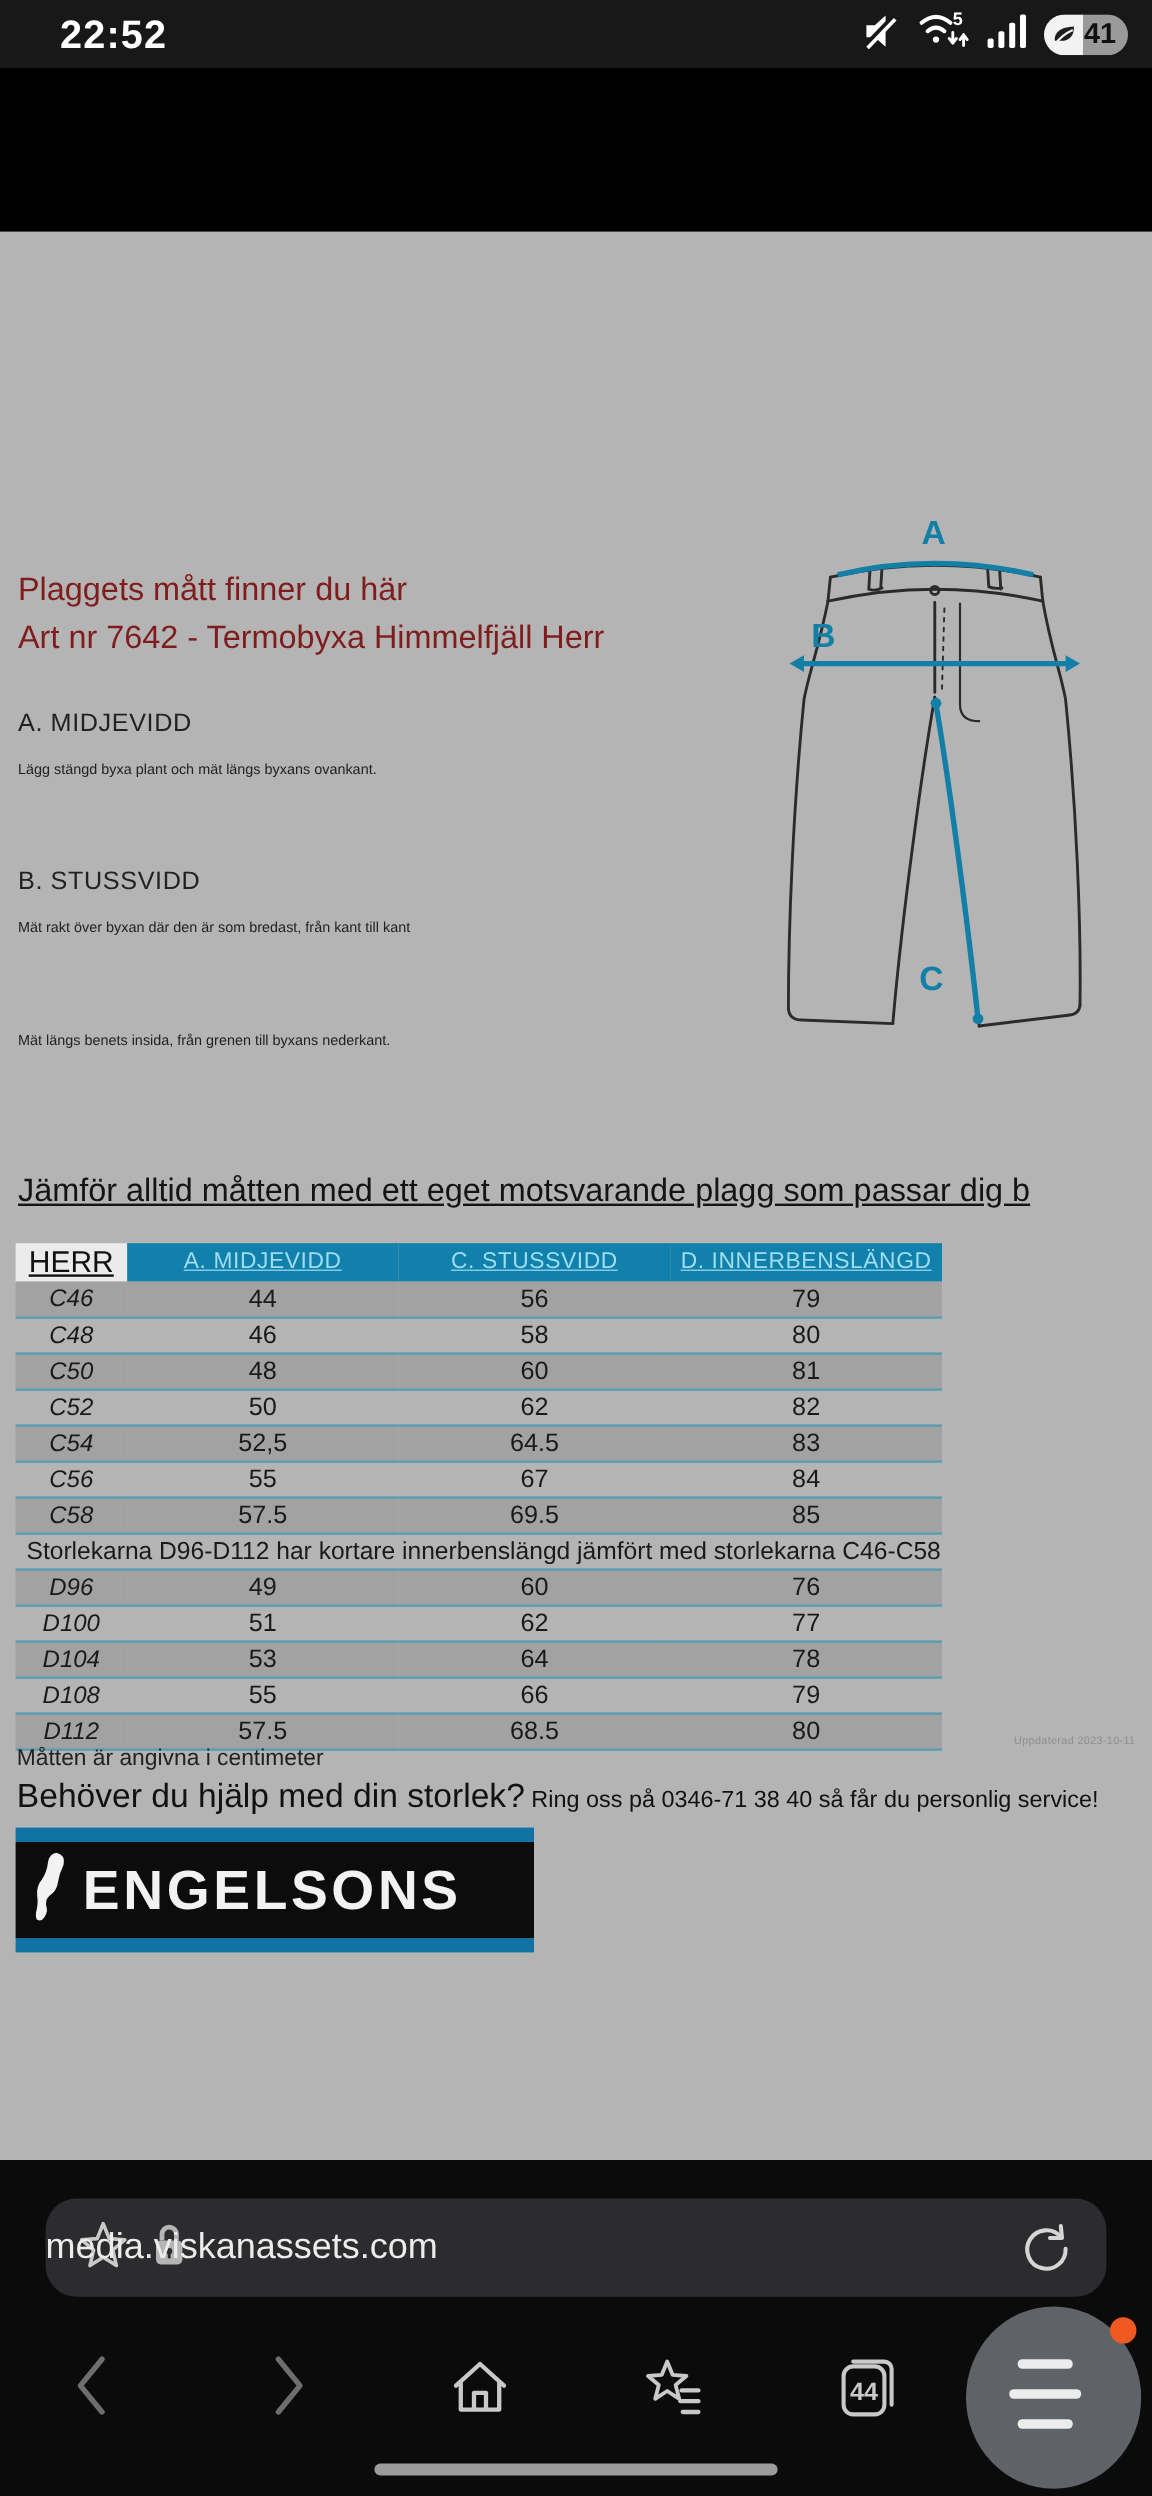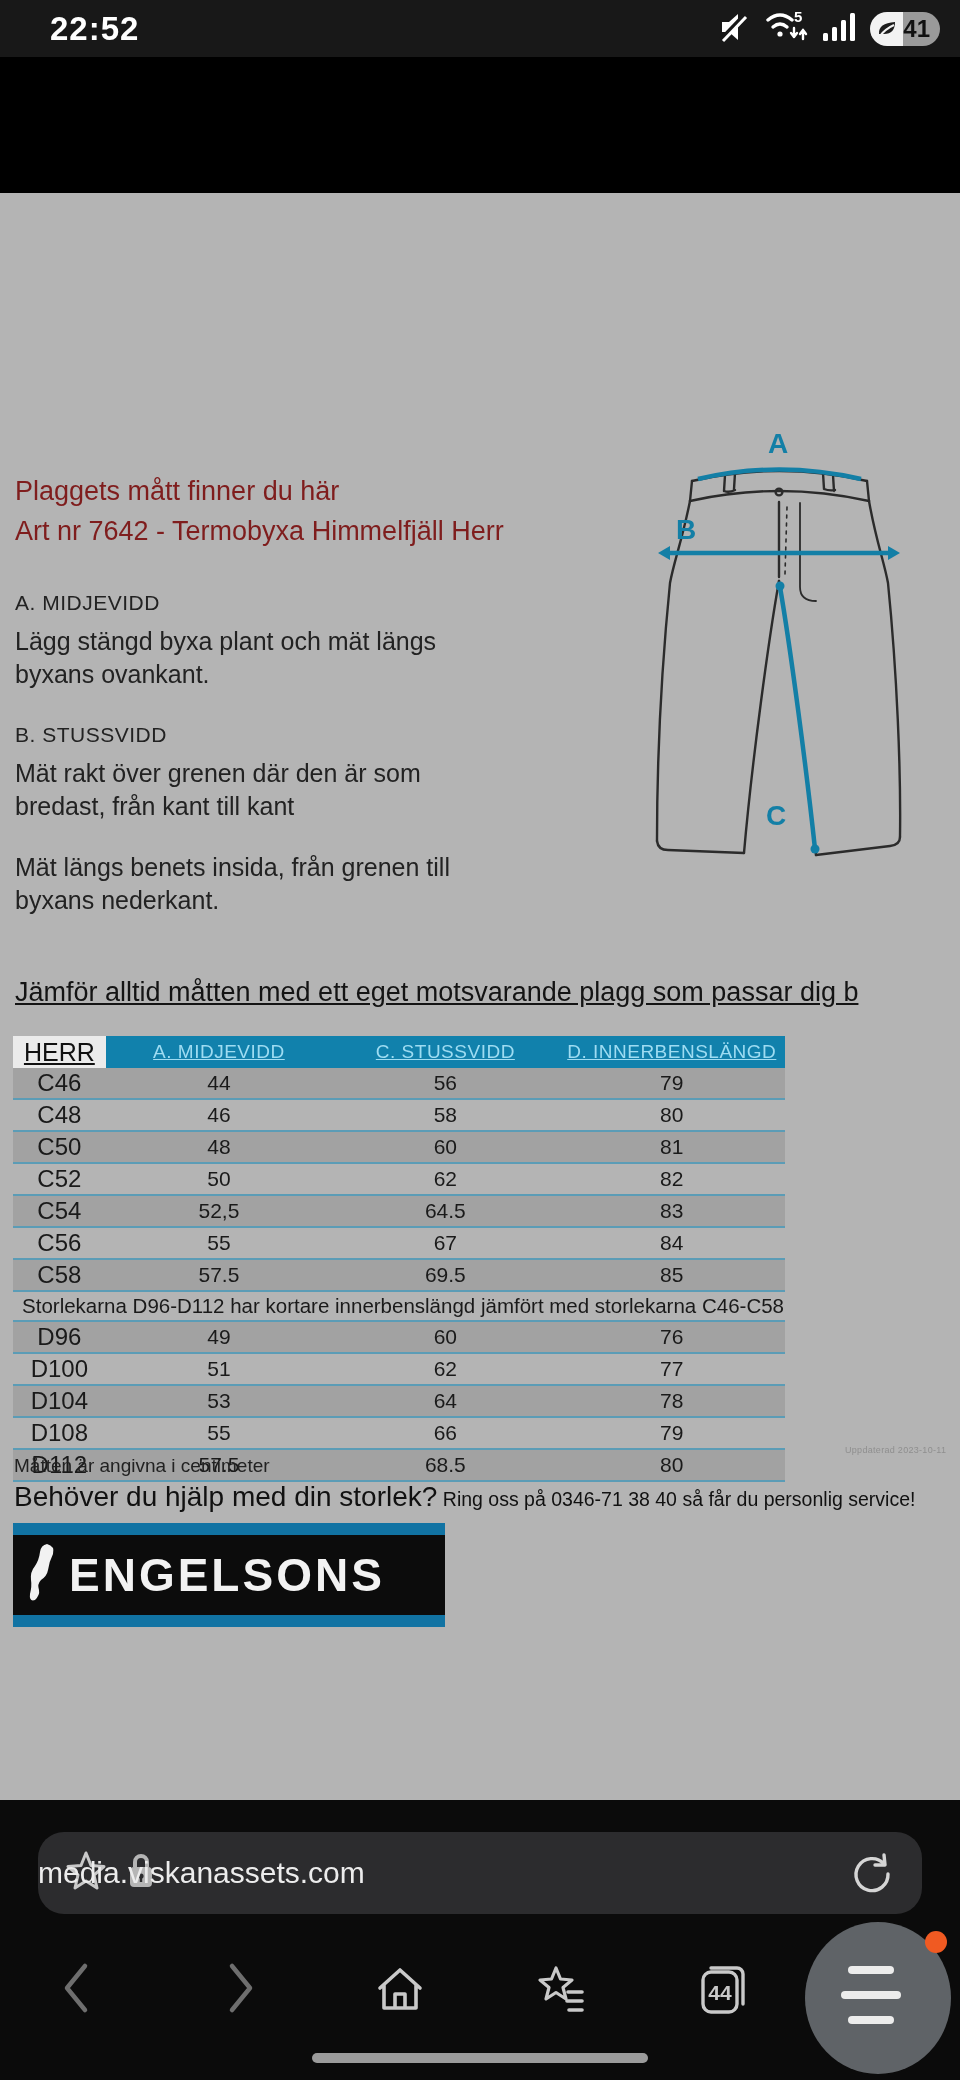--- a/index.html
+++ b/index.html
@@ -15,34 +15,34 @@
   .battery-left{background:#f2f2f2;height:34px;width:33px;display:flex;align-items:center;justify-content:center;}
   .battery-right{background:#9a9a9a;height:34px;padding:0 10px 0 0;display:flex;align-items:center;}
   .battery-right span{color:#111;font-size:24px;font-weight:700;}
   .black-gap{position:absolute;left:0;top:57px;width:960px;height:136px;background:#000;}
   
   .content{position:absolute;left:0;top:193px;width:960px;height:1607px;background:#b4b4b4;color:#1c1c1c;}
   .doc-title{position:absolute;left:15px;top:278px;color:#7f1d1d;font-size:27px;line-height:40px;}
   .measure-section{position:absolute;left:15px;width:520px;}
   .sec-a{top:398px;} .sec-b{top:530px;} .sec-c{top:648px;}
   .measure-section h3{margin:0;font-size:21px;font-weight:400;letter-spacing:.5px;color:#222;}
-  .measure-section p{margin:10px 0 0;font-size:25px;line-height:33px;color:#222;max-width:480px;}
+  .measure-section p{margin:10px 0 0;font-size:12px;line-height:33px;color:#222;max-width:480px;}
   .pants-wrap{position:absolute;left:648px;top:236px;width:262px;height:440px;}
   .compare-note{position:absolute;left:15px;top:784px;width:945px;font-size:27px;color:#141414;
                 text-decoration:underline;white-space:nowrap;overflow:hidden;}
   
   .size-table{position:absolute;left:13px;top:843px;width:772px;border-collapse:collapse;
               font-size:21px;color:#1a1a1a;}
   .size-table th{height:32px;font-weight:400;text-decoration:underline;}
   .size-table th.herr{background:#ebebeb;color:#111;font-size:25px;width:12%;}
   .size-table th.blue{background:#1181ac;color:#9edcf2;font-size:19px;letter-spacing:.5px;width:29.3%;}
   .size-table td{height:30px;text-align:center;border-bottom:2px solid #5b9cb6;}
   .size-table tr.dark td{background:#a2a2a2;}
   .size-table tr.light td{background:#b4b4b4;}
-  .size-table td.size{font-size:24px;}
+  .size-table td.size{font-size:20px;font-style:italic;}
   .size-table td.note{font-size:20.5px;background:#b4b4b4;text-align:right;}
   .unit-note{position:absolute;left:14px;top:1262px;font-size:19px;color:#222;}
   .help-line{position:absolute;left:14px;top:1288px;color:#111;white-space:nowrap;}
   .help-line .q{font-size:28px;} .help-line .rest{font-size:19.5px;}
   .updated{position:absolute;left:845px;top:1252px;font-size:9px;color:#8f8f8f;letter-spacing:.3px;}
   
   .logo{position:absolute;left:13px;top:1330px;width:432px;}
   .logo .bar{height:12px;background:#1173a3;}
   .logo .box{height:80px;background:#0c0c0c;display:flex;align-items:center;padding:0 14px;}
   .logo .word{color:#f2f2f2;font-size:46px;font-weight:700;letter-spacing:3px;margin-left:8px;}
@@ -115,21 +115,21 @@
       <div>Plaggets mått finner du här</div>
       <div>Art nr 7642 - Termobyxa Himmelfjäll Herr</div>
     </div>
 
     <div class="measure-section sec-a">
       <h3>A. MIDJEVIDD</h3>
       <p>Lägg stängd byxa plant och mät längs byxans ovankant.</p>
     </div>
     <div class="measure-section sec-b">
       <h3>B. STUSSVIDD</h3>
-      <p>Mät rakt över grenen där den är som bredast, från kant till kant</p>
+      <p>Mät rakt över byxan där den är som bredast, från kant till kant</p>
     </div>
     <div class="measure-section sec-c">
       <p>Mät längs benets insida, från grenen till byxans nederkant.</p>
     </div>
 
     <div class="pants-wrap">
       <svg width="262" height="440" viewBox="0 0 262 440">
         <g stroke="#2b2b2b" stroke-width="2.4" fill="none" stroke-linecap="round">
 
           <path d="M44,52 Q131,32 219,52"></path>

